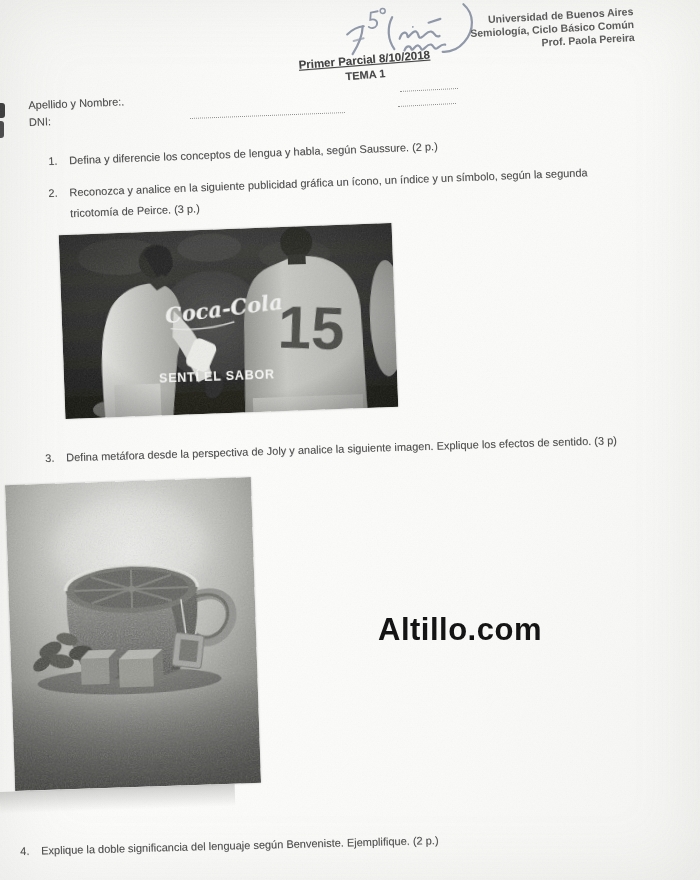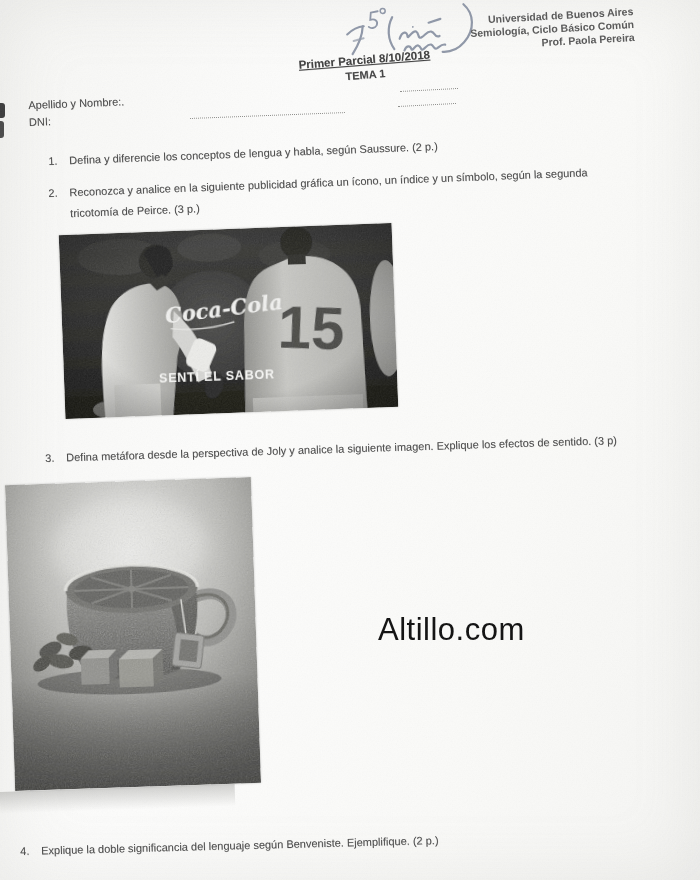--- a/index.html
+++ b/index.html
@@ -15,21 +15,21 @@
        transform:rotate(-3.2deg);transform-origin:right top;}
   .title-block{width:160px;text-align:center;transform:rotate(-4.5deg);transform-origin:left top;}
   .title-main{font-size:11.5px;font-weight:bold;color:#3f3f3f;text-decoration:underline;}
   .title-theme{font-size:11px;font-weight:bold;color:#454545;margin-top:3px;}
   .fields{font-size:11px;line-height:17px;transform:rotate(-2.2deg);transform-origin:left top;}
   .dotline{border-bottom:1.6px dotted #8f8f8c;height:1px;transform-origin:left top;}
   .q{display:flex;font-size:11px;transform-origin:left top;}
   .qnum{width:21px;flex:0 0 21px;}
   .qtext div{white-space:nowrap;}
   .q2 .qtext div{line-height:21px;}
-  .watermark{font-size:31px;color:#101010;letter-spacing:0.5px;font-family:"Liberation Sans",sans-serif;}
+  .watermark{font-size:31px;color:#101010;letter-spacing:0.5px;font-family:"Liberation Sans",sans-serif;font-weight:bold;}
   .photo{transform-origin:center center;box-shadow:0 0 2px rgba(0,0,0,0.25);}
   .edge-mark{background:#3c3c3c;border-radius:0 3px 3px 0;}
   .scan-shadow{background:linear-gradient(to bottom,rgba(110,110,106,0.30),rgba(110,110,106,0));
                transform:rotate(-1.9deg);}
   .noise-overlay{pointer-events:none;opacity:0.05;}
 </style>
 </head>
 <body>
 
 <div class="page">

